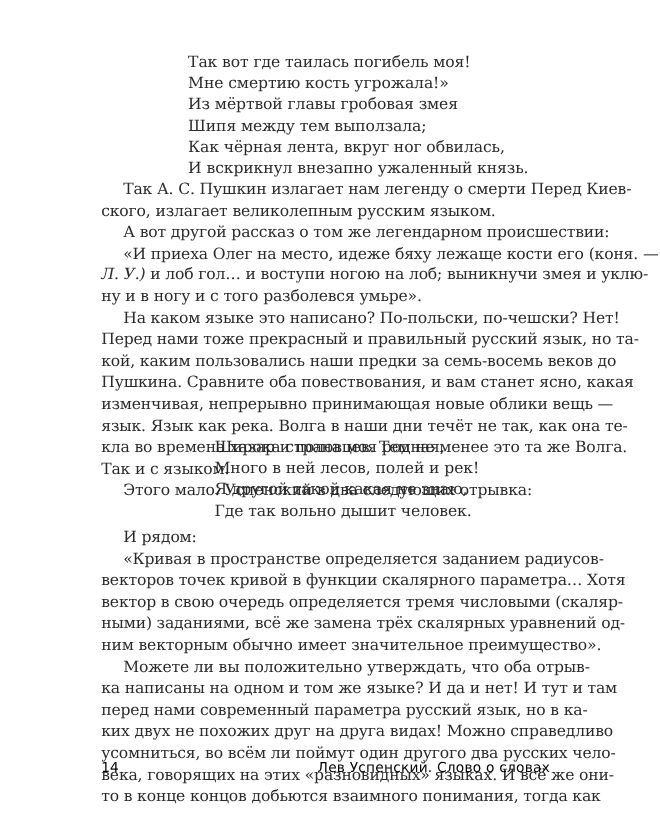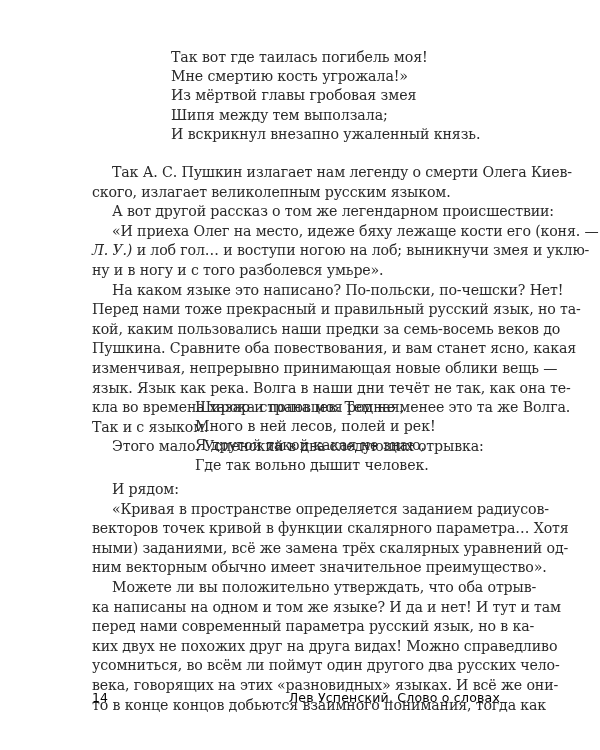--- a/index.html
+++ b/index.html
@@ -35,25 +35,26 @@
 </head>
 <body>
 
 <div class="page">
 
   <div class="verse" id="verse1">
     <span class="vl">Так вот где таилась погибель моя!</span>
     <span class="vl">Мне смертию кость угрожала!»</span>
     <span class="vl">Из мёртвой главы гробовая змея</span>
     <span class="vl">Шипя между тем выползала;</span>
+    <span class="vl">Как чёрная лента, вкруг ног обвилась,</span>
     <span class="vl">И вскрикнул внезапно ужаленный князь.</span>
   </div>
 
   <div class="body-text" id="block1">
-    <span class="ln ind">Так А. С. Пушкин излагает нам легенду о смерти Олега Киев-</span>
+    <span class="ln ind">Так А. С. Пушкин излагает нам легенду о смерти Перед Киев-</span>
     <span class="ln last">ского, излагает великолепным русским языком.</span>
     <span class="ln ind last">А вот другой рассказ о том же легендарном происшествии:</span>
     <span class="ln ind">«И приеха Олег на место, идеже бяху лежаще кости его (коня. —</span>
     <span class="ln"><span class="it">Л. У.)</span> <span>и лоб гол… и воступи ногою на лоб; выникнучи змея и уклю-</span></span>
     <span class="ln last">ну и в ногу и с того разболевся умьре».</span>
     <span class="ln ind">На каком языке это написано? По-польски, по-чешски? Нет!</span>
     <span class="ln">Перед нами тоже прекрасный и правильный русский язык, но та-</span>
     <span class="ln">кой, каким пользовались наши предки за семь-восемь веков до</span>
     <span class="ln">Пушкина. Сравните оба повествования, и вам станет ясно, какая</span>
     <span class="ln">изменчивая, непрерывно принимающая новые облики вещь —</span>
@@ -67,20 +68,21 @@
     <span class="vl">Широка страна моя родная,</span>
     <span class="vl">Много в ней лесов, полей и рек!</span>
     <span class="vl">Я другой такой какая не знаю,</span>
     <span class="vl">Где так вольно дышит человек.</span>
   </div>
 
   <div class="body-text" id="block2">
     <span class="ln ind last">И рядом:</span>
     <span class="ln ind">«Кривая в пространстве определяется заданием радиусов-</span>
     <span class="ln">векторов точек кривой в функции скалярного параметра… Хотя</span>
+    <span class="ln">вектор в свою очередь определяется тремя числовыми (скаляр-</span>
     <span class="ln">ными) заданиями, всё же замена трёх скалярных уравнений од-</span>
     <span class="ln last">ним векторным обычно имеет значительное преимущество».</span>
     <span class="ln ind">Можете ли вы положительно утверждать, что оба отрыв-</span>
     <span class="ln">ка написаны на одном и том же языке? И да и нет! И тут и там</span>
     <span class="ln">перед нами современный параметра русский язык, но в ка-</span>
     <span class="ln">ких двух не похожих друг на друга видах! Можно справедливо</span>
     <span class="ln">усомниться, во всём ли поймут один другого два русских чело-</span>
     <span class="ln">века, говорящих на этих «разновидных» языках. И всё же они-</span>
     <span class="ln">то в конце концов добьются взаимного понимания, тогда как</span>
   </div>

